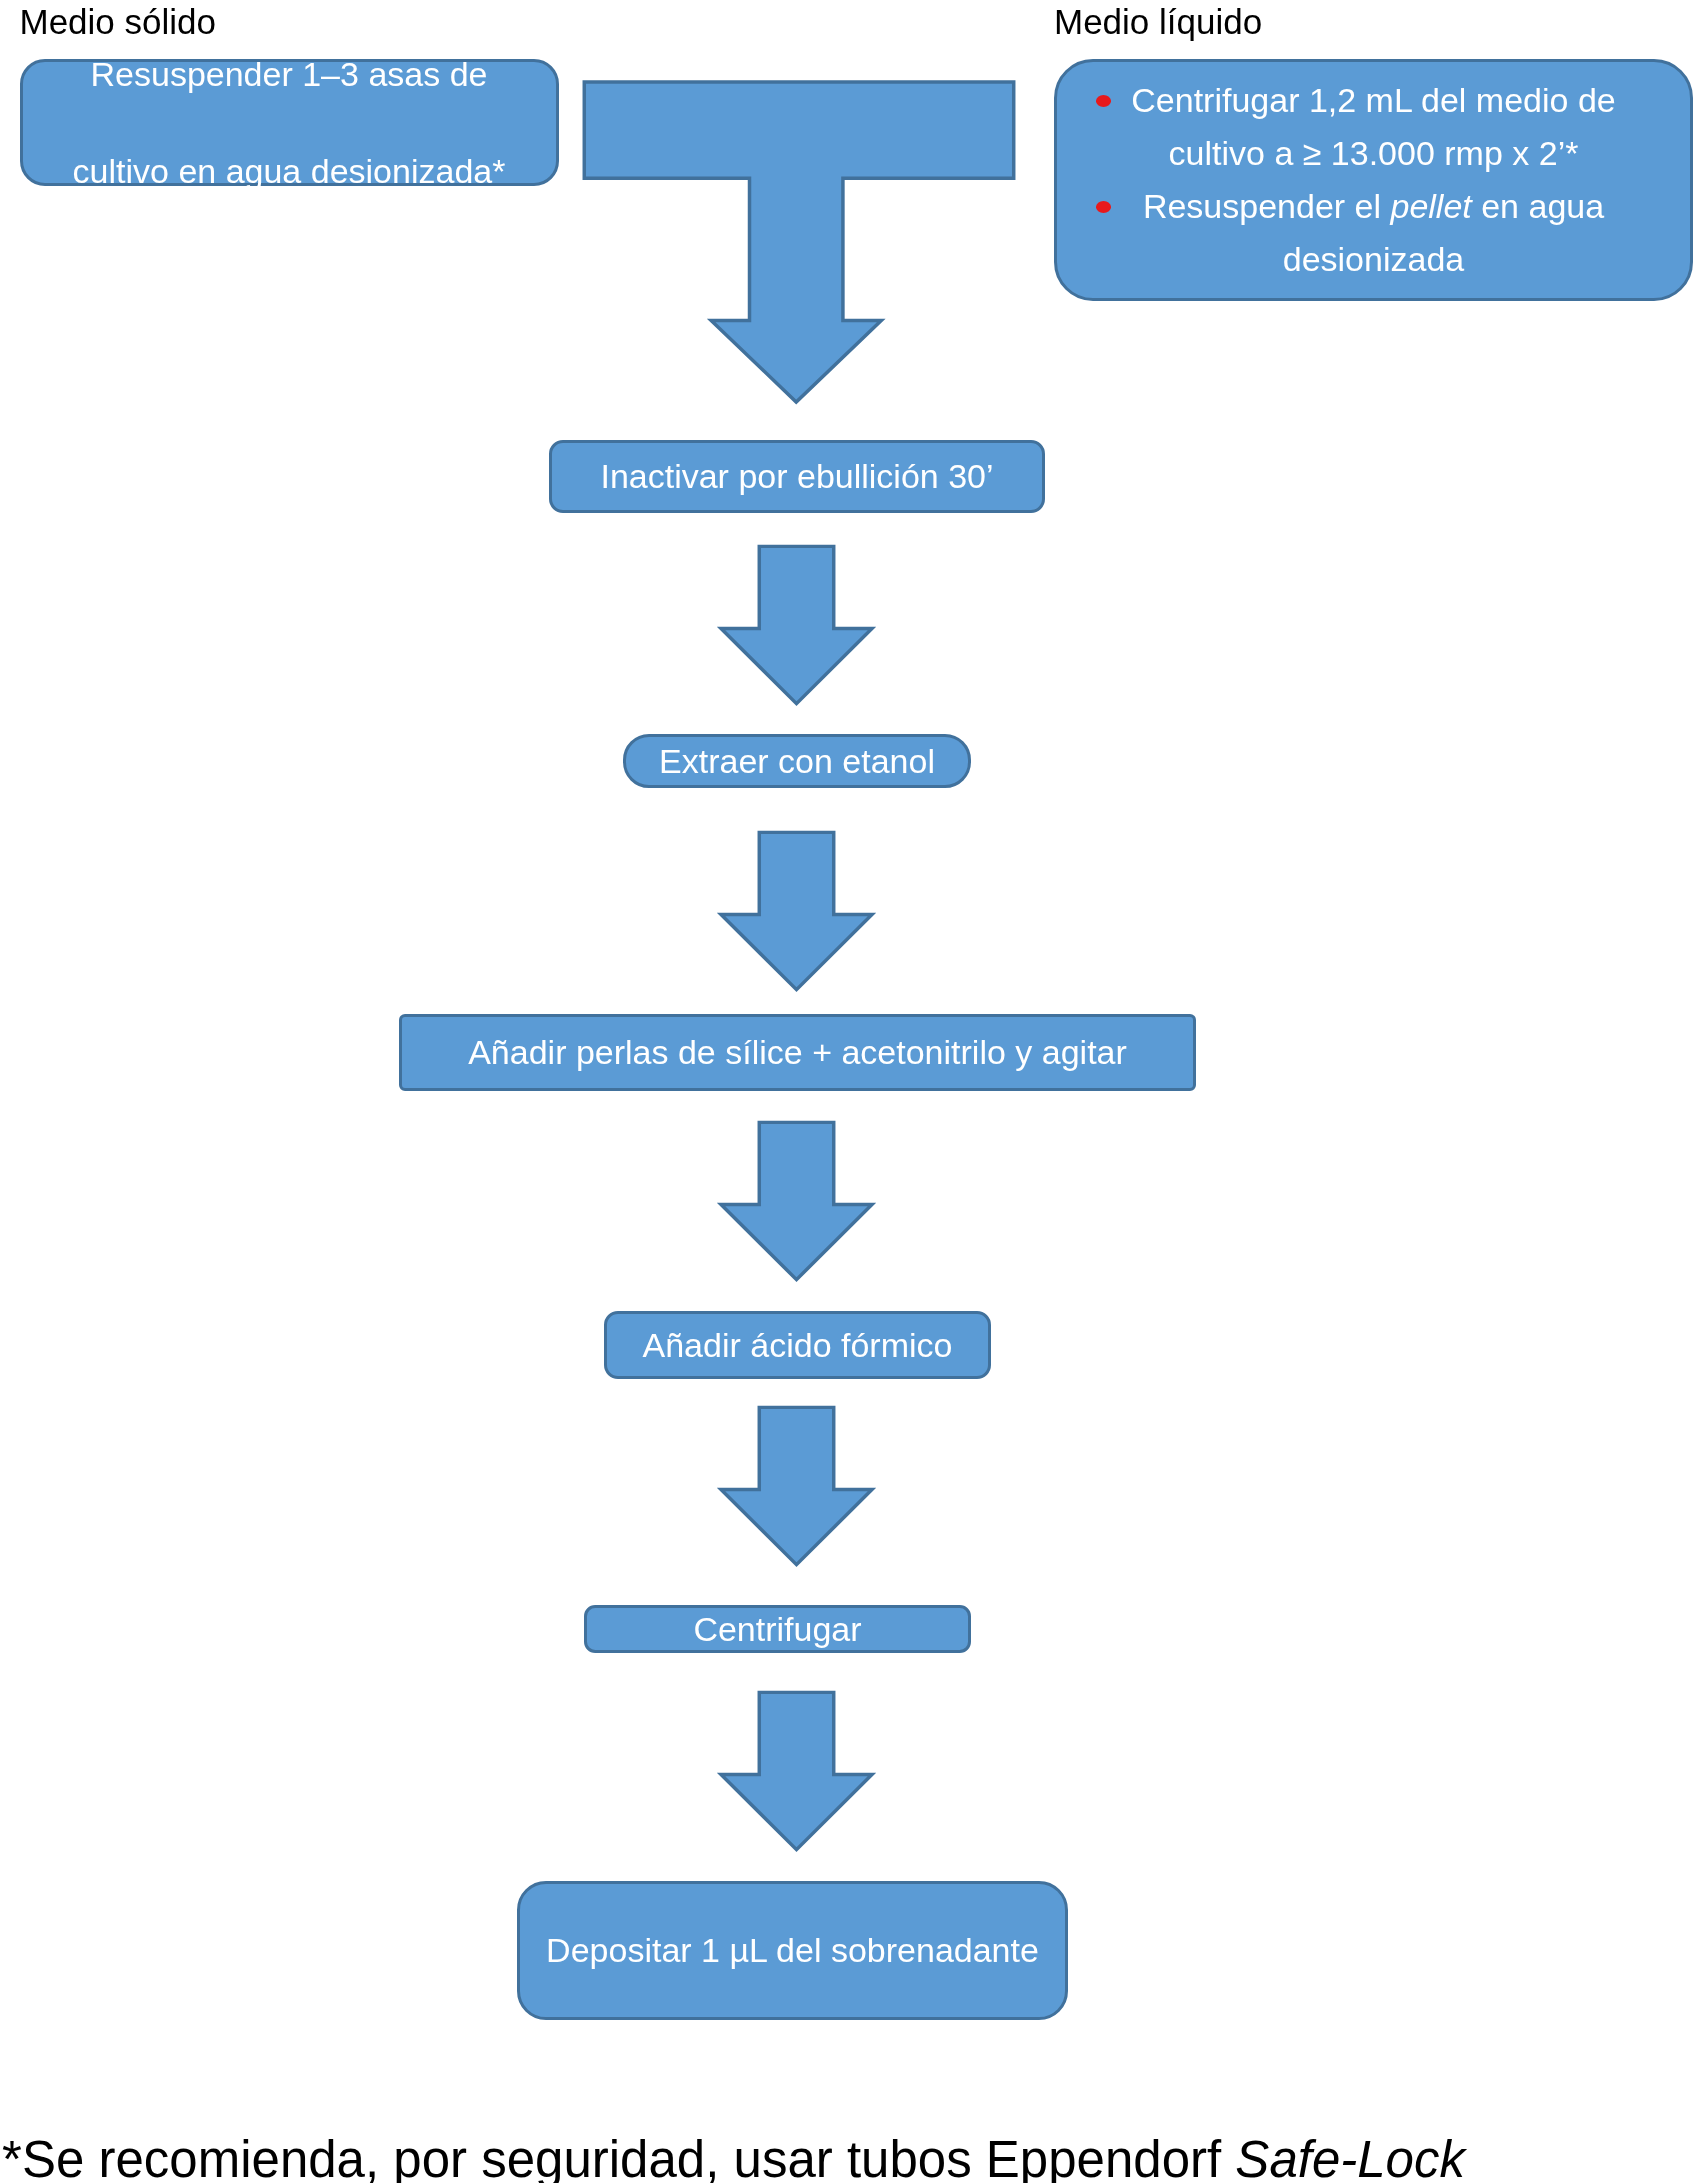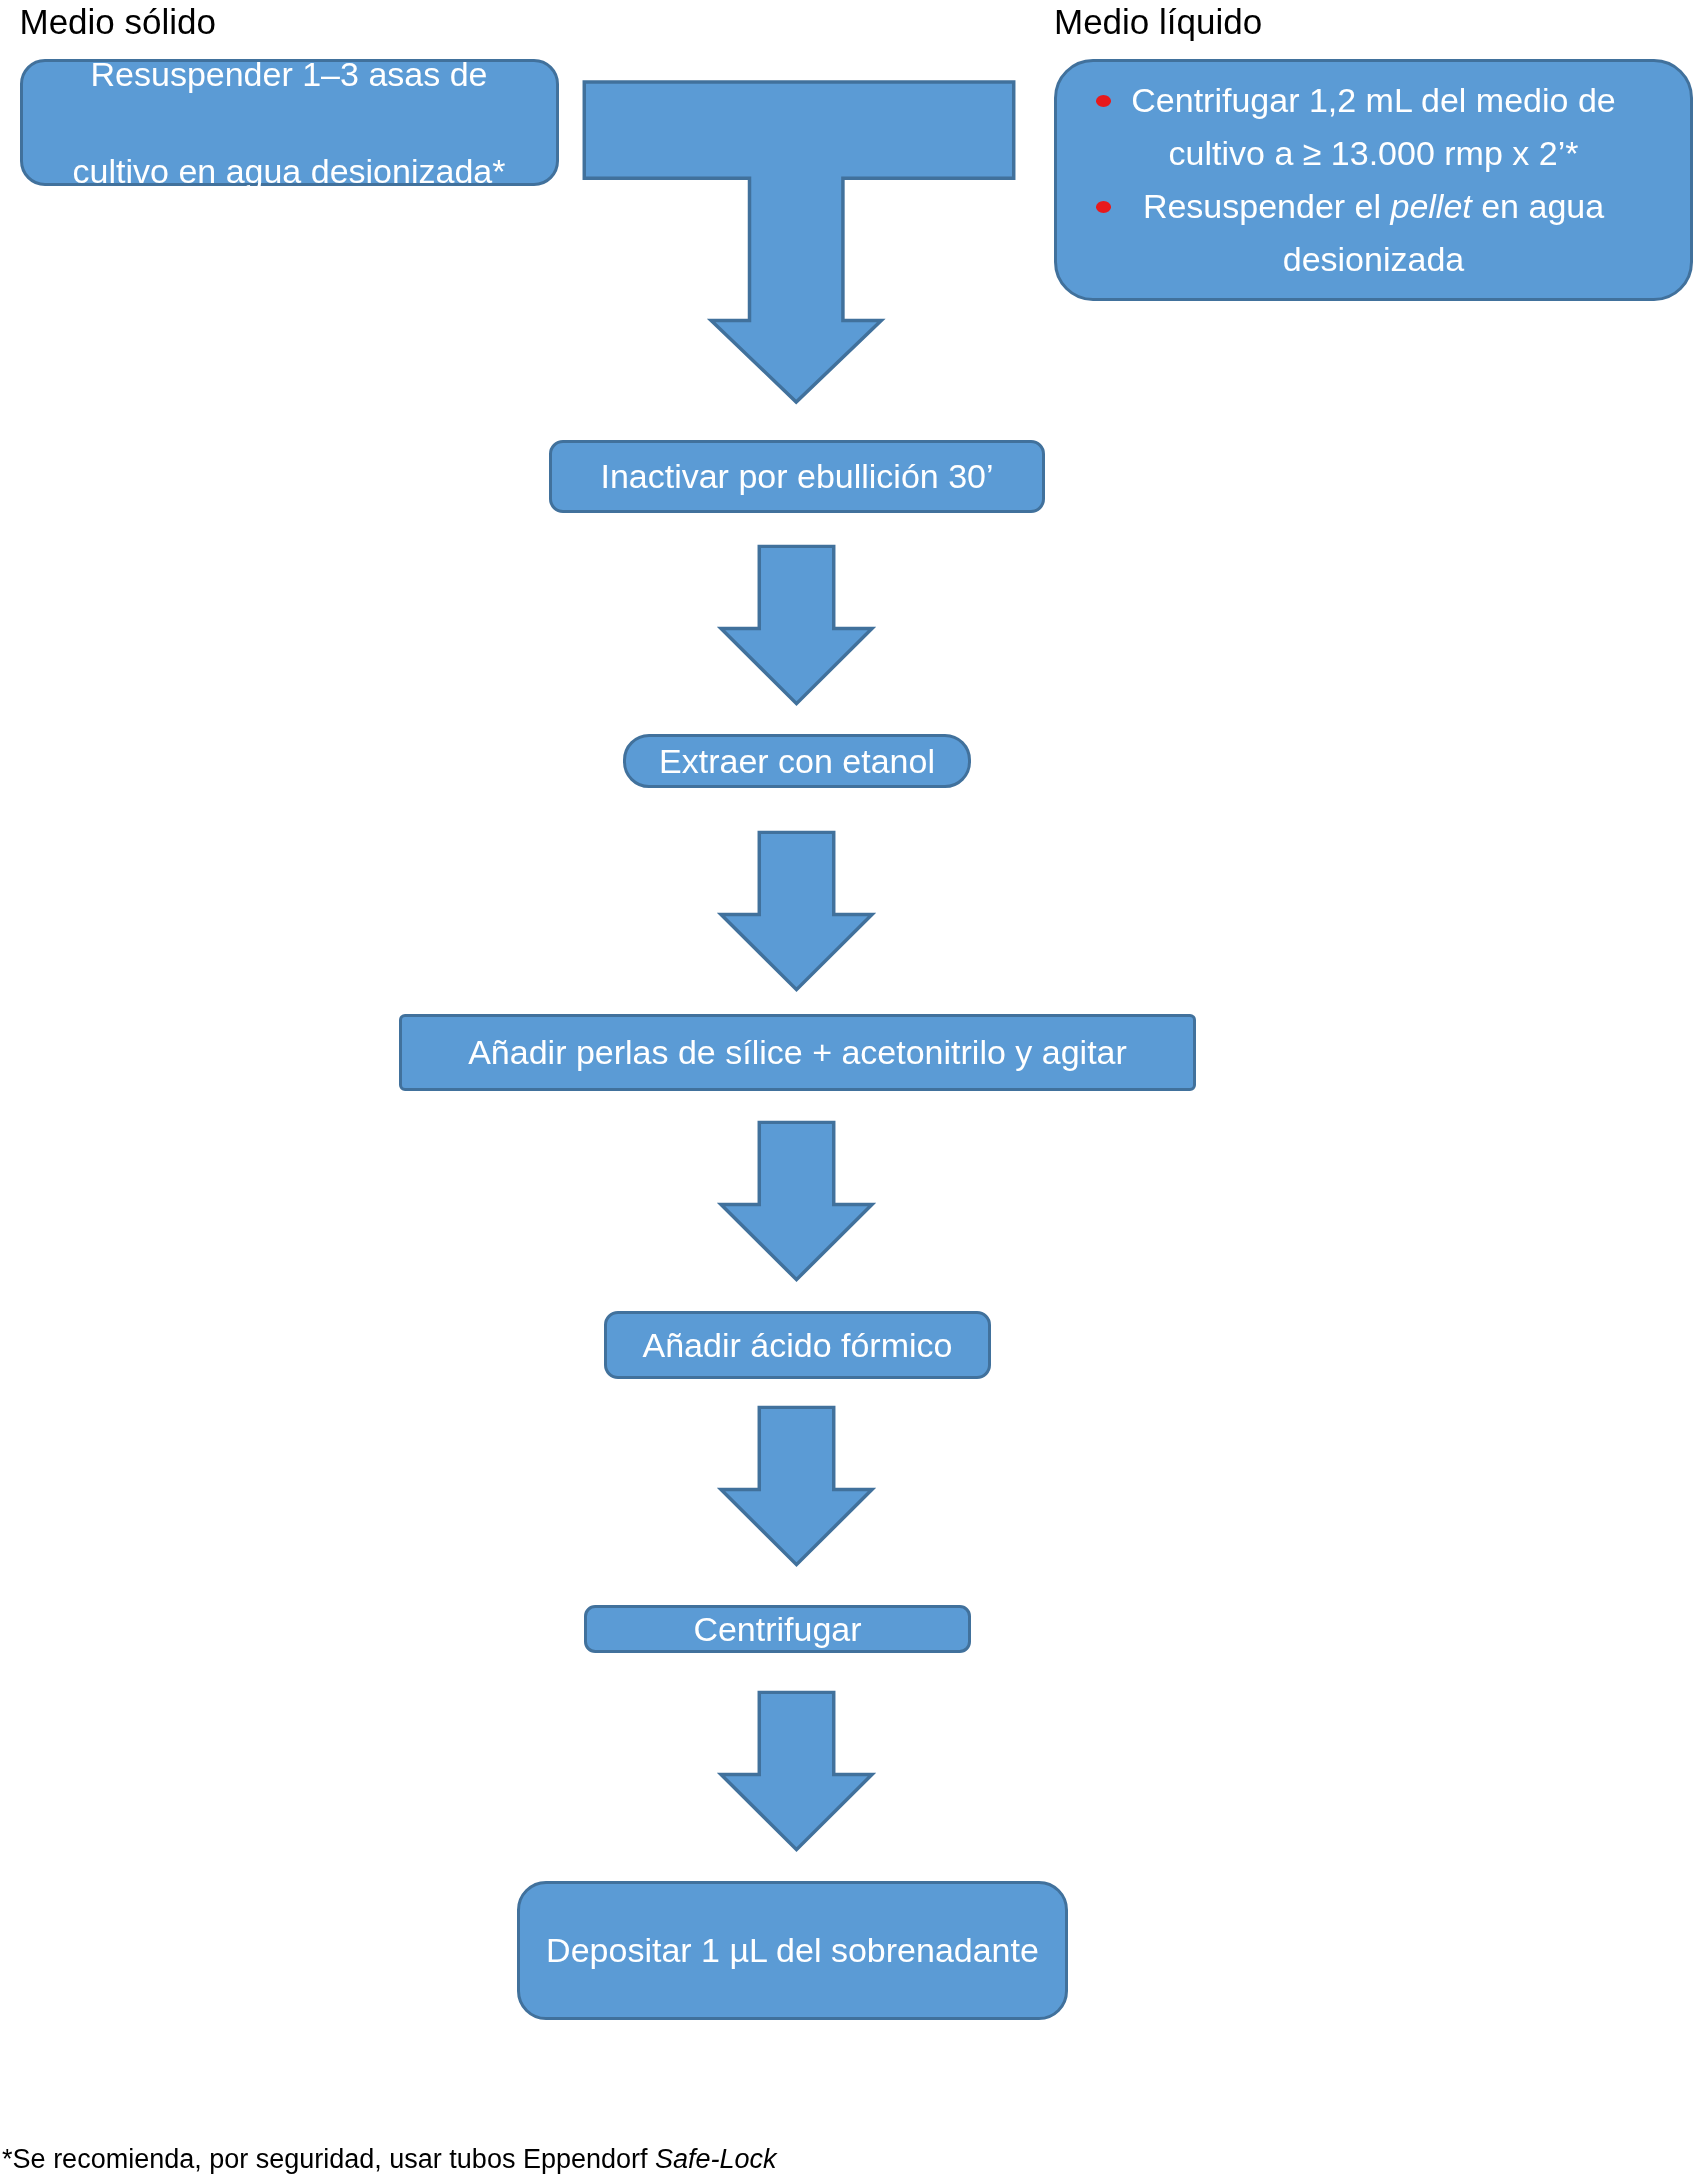--- a/index.html
+++ b/index.html
@@ -59,21 +59,21 @@
     fill:var(--box-fill);
     stroke:var(--box-border);
     stroke-width:5;
     stroke-linejoin:miter;
   }
   .footnote{
     position:absolute;
     left:2.1px;
     top:2137px;
     color:var(--title-text);
-    font-size:27px;
+    font-size:51px;
     line-height:45px;
     white-space:nowrap;
   }
   i{font-style:italic;}
 </style>
 </head>
 <body>
 
 <div class="canvas">
 

